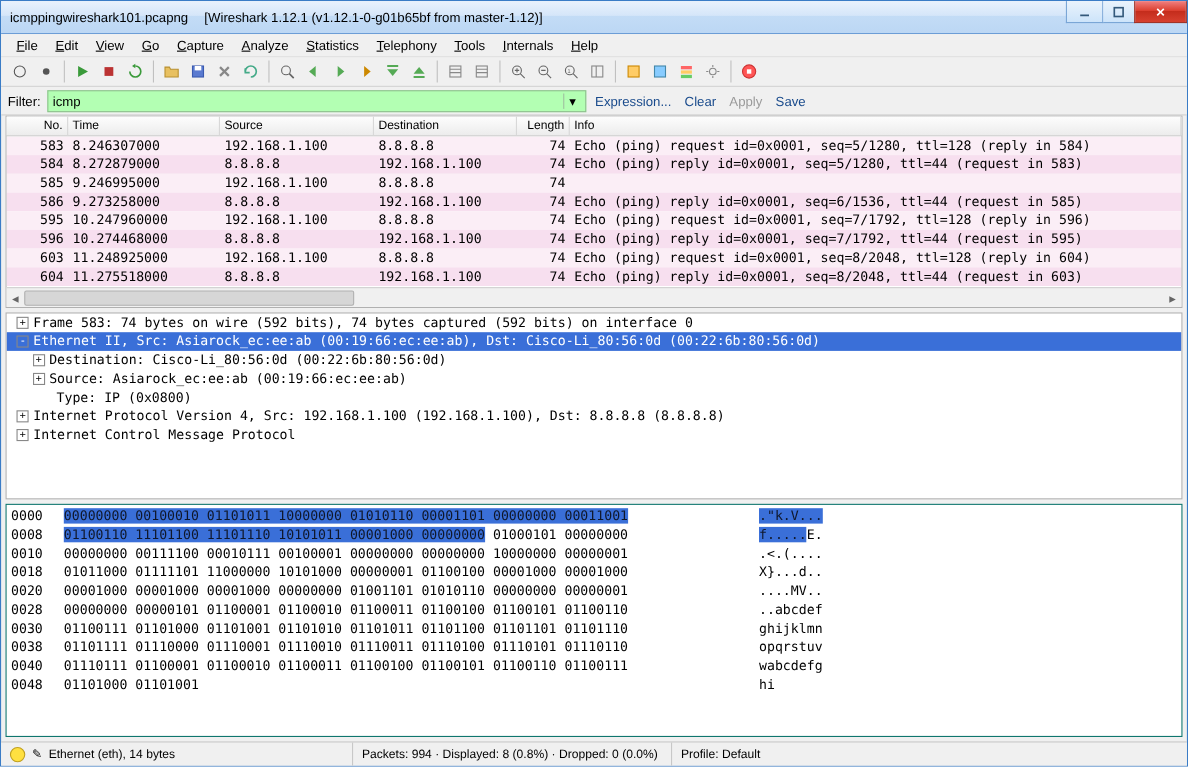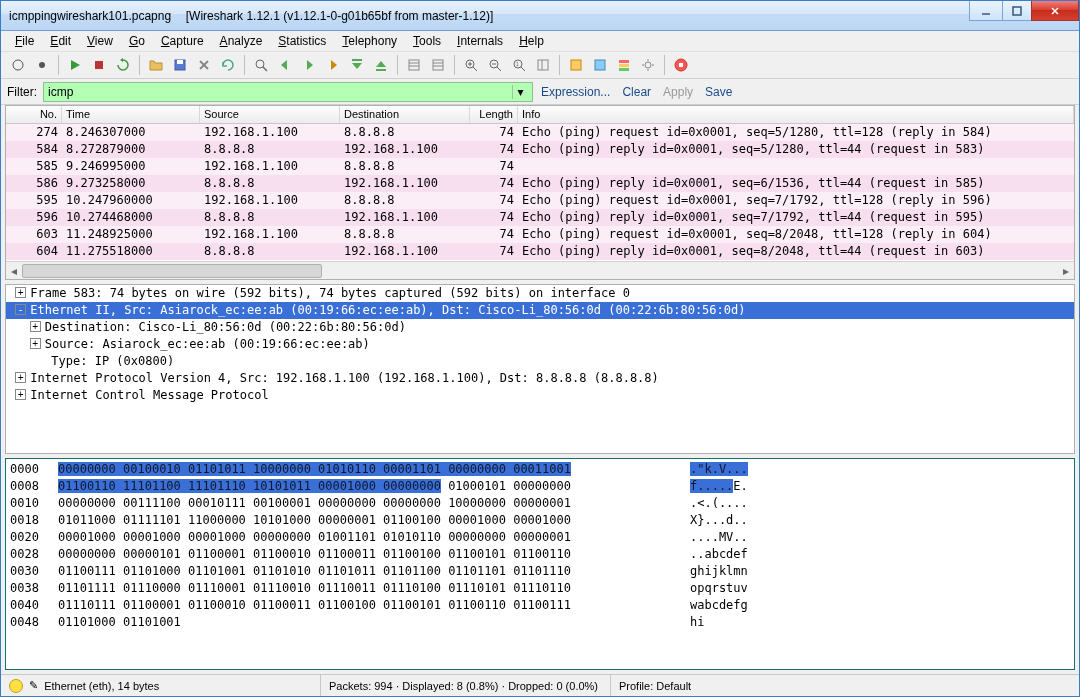--- a/index.html
+++ b/index.html
@@ -353,21 +353,21 @@
       <div class="plhdr">
         <div class="col c-no">No.</div>
         <div class="col c-time">Time</div>
         <div class="col c-src">Source</div>
         <div class="col c-dst">Destination</div>
         <div class="col c-len">Length</div>
         <div class="col c-info">Info</div>
       </div>
       <div class="plbody" id="plbody">
           <div class="row light">
-            <span class="cell c-no">274</span>
+            <span class="cell c-no">583</span>
             <span class="cell c-time">8.246307000</span>
             <span class="cell c-src">192.168.1.100</span>
             <span class="cell c-dst">8.8.8.8</span>
             <span class="cell c-len">74</span>
             <span class="cell c-info">Echo (ping) request  id=0x0001, seq=5/1280, ttl=128 (reply in 584)</span>
           </div>
           <div class="row dark">
             <span class="cell c-no">584</span>
             <span class="cell c-time">8.272879000</span>
             <span class="cell c-src">8.8.8.8</span>

